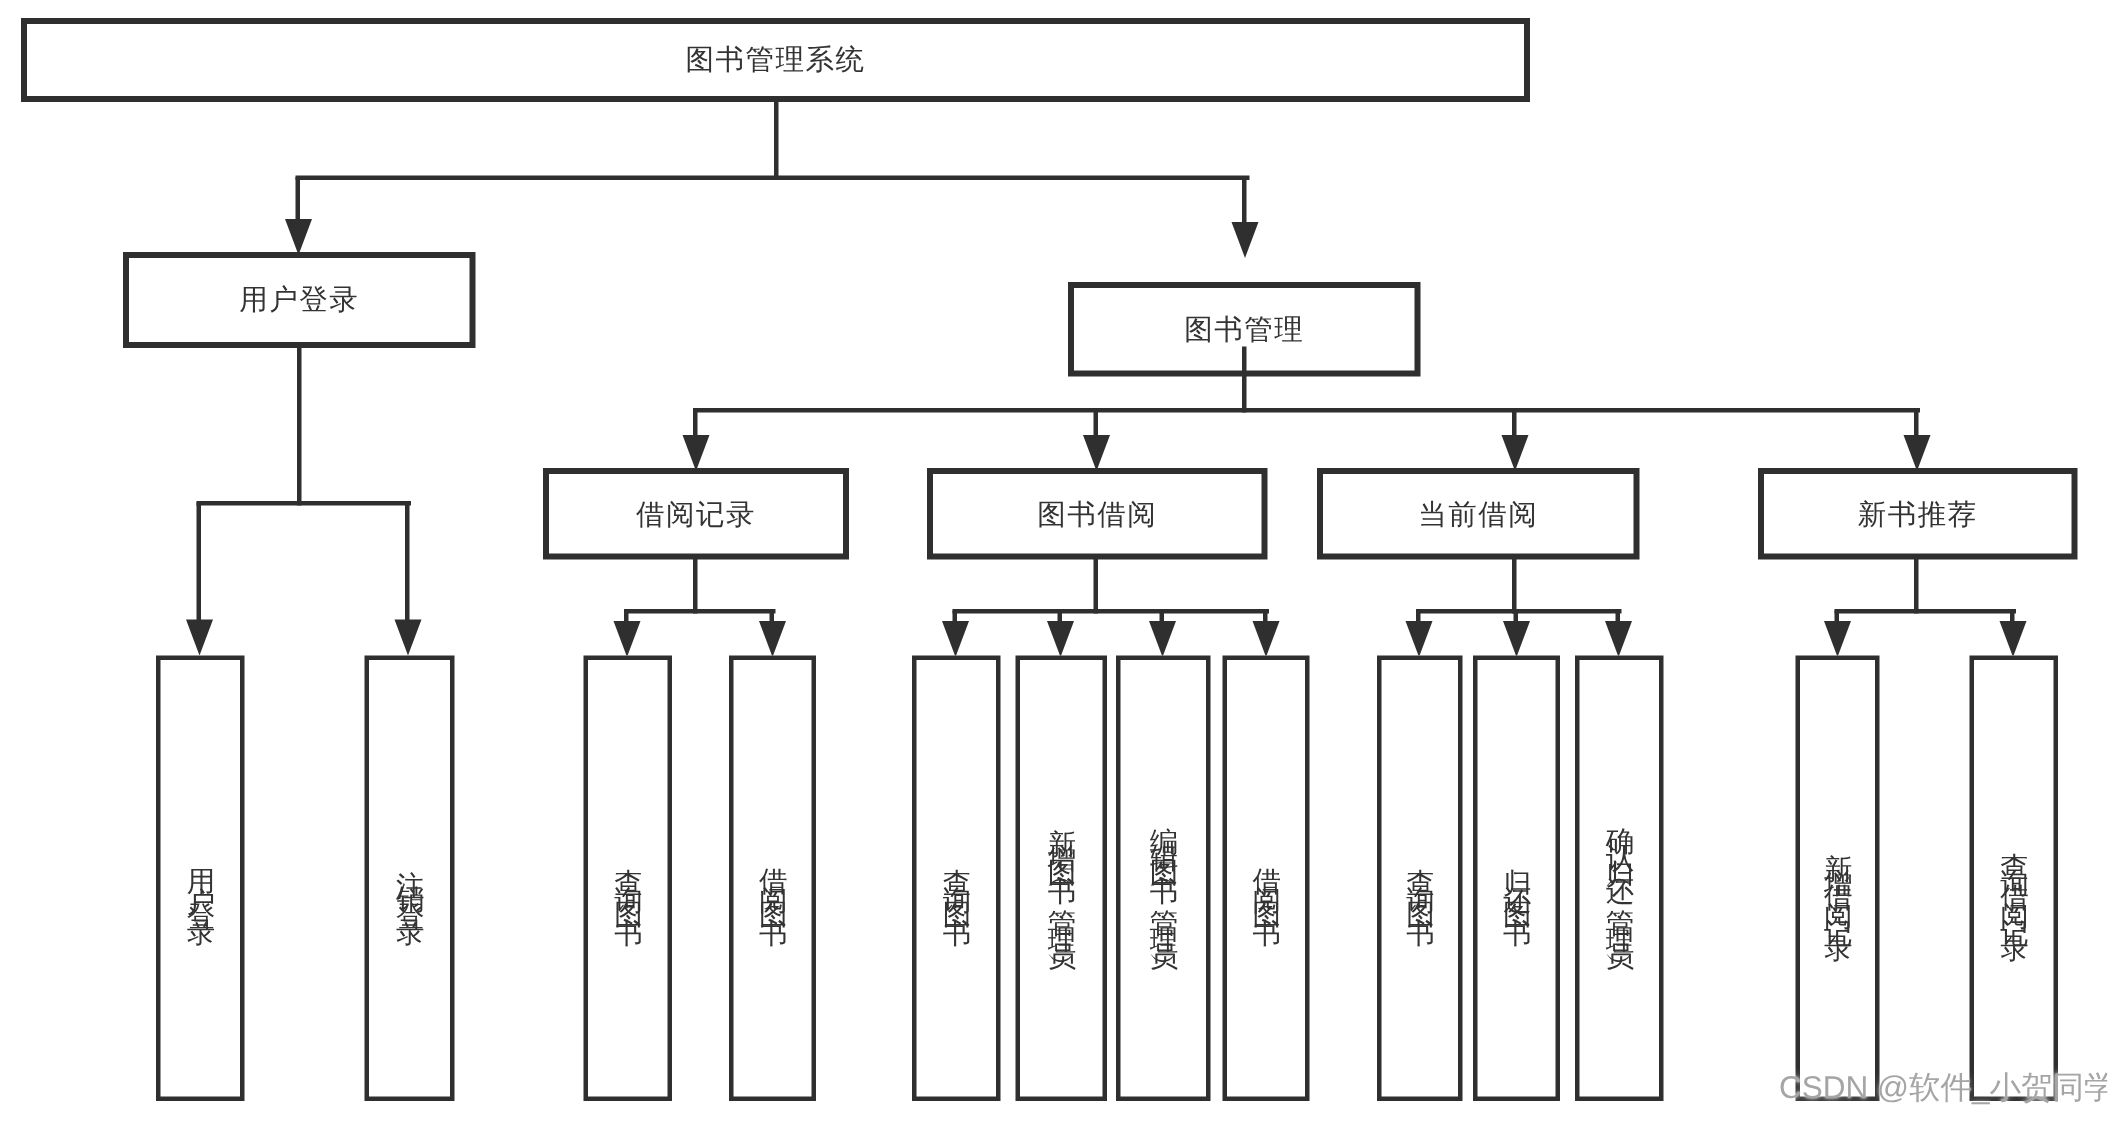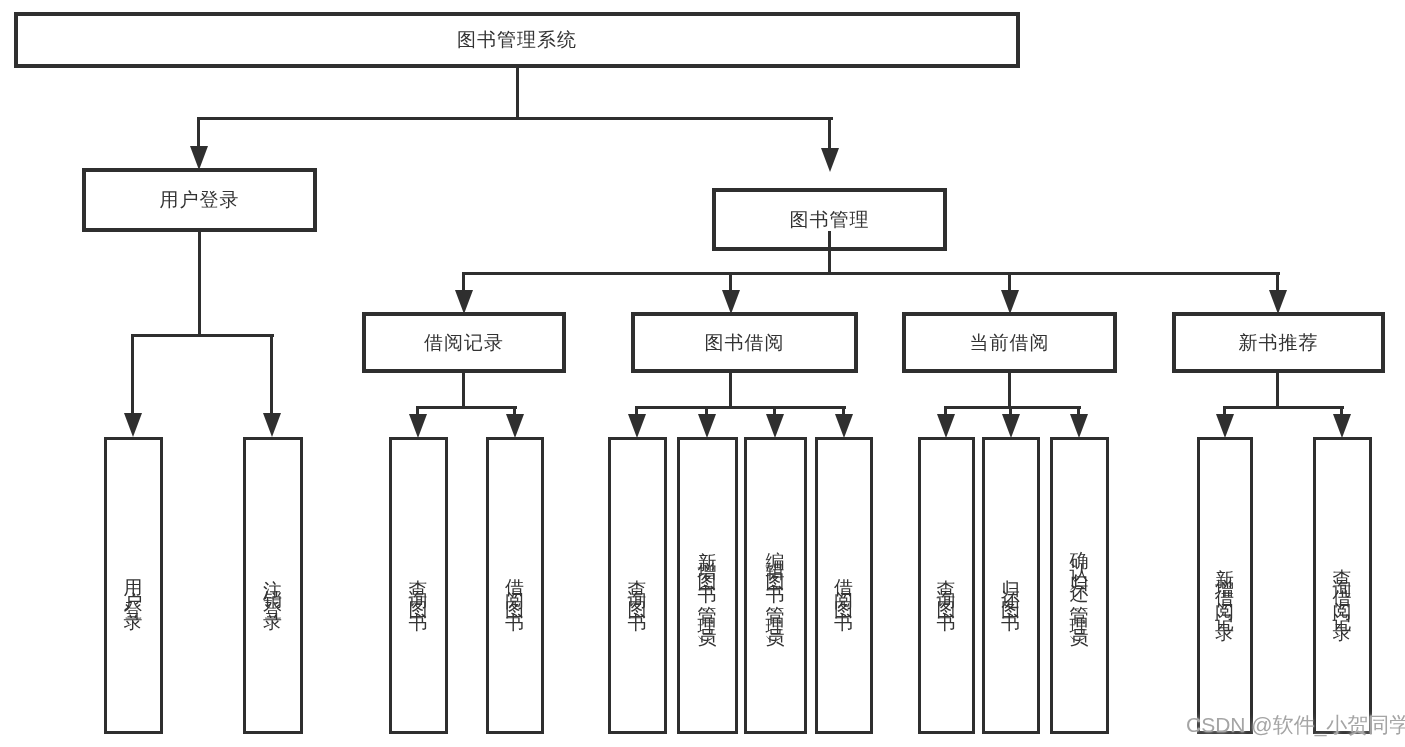--- a/index.html
+++ b/index.html
@@ -89,24 +89,24 @@
     <div class="head"></div>
   </div>
   <div class="arrow" style="left:1268px; top:273px; height:41px;">
     <div class="shaft"></div>
     <div class="head"></div>
   </div>
 
   <div class="node" style="left:362px; top:312px; width:204px; height:61px;">
     <span>借阅记录</span>
   </div>
-  <div class="node" style="left:631px; top:312px; width:227px; height:61px;">
+  <div class="node" style="left:618px; top:312px; width:227px; height:61px;">
     <span>图书借阅</span>
   </div>
-  <div class="node" style="left:902px; top:312px; width:215px; height:61px;">
+  <div class="node" style="left:878px; top:312px; width:215px; height:61px;">
     <span>当前借阅</span>
   </div>
   <div class="node" style="left:1172px; top:312px; width:213px; height:61px;">
     <span>新书推荐</span>
   </div>
 
   <div class="vline" style="left:462px; top:371px; height:38px;"></div>
   <div class="hline" style="left:416px; top:406px; width:101px;"></div>
   <div class="arrow" style="left:408px; top:407px; height:31px;">
     <div class="shaft"></div>

